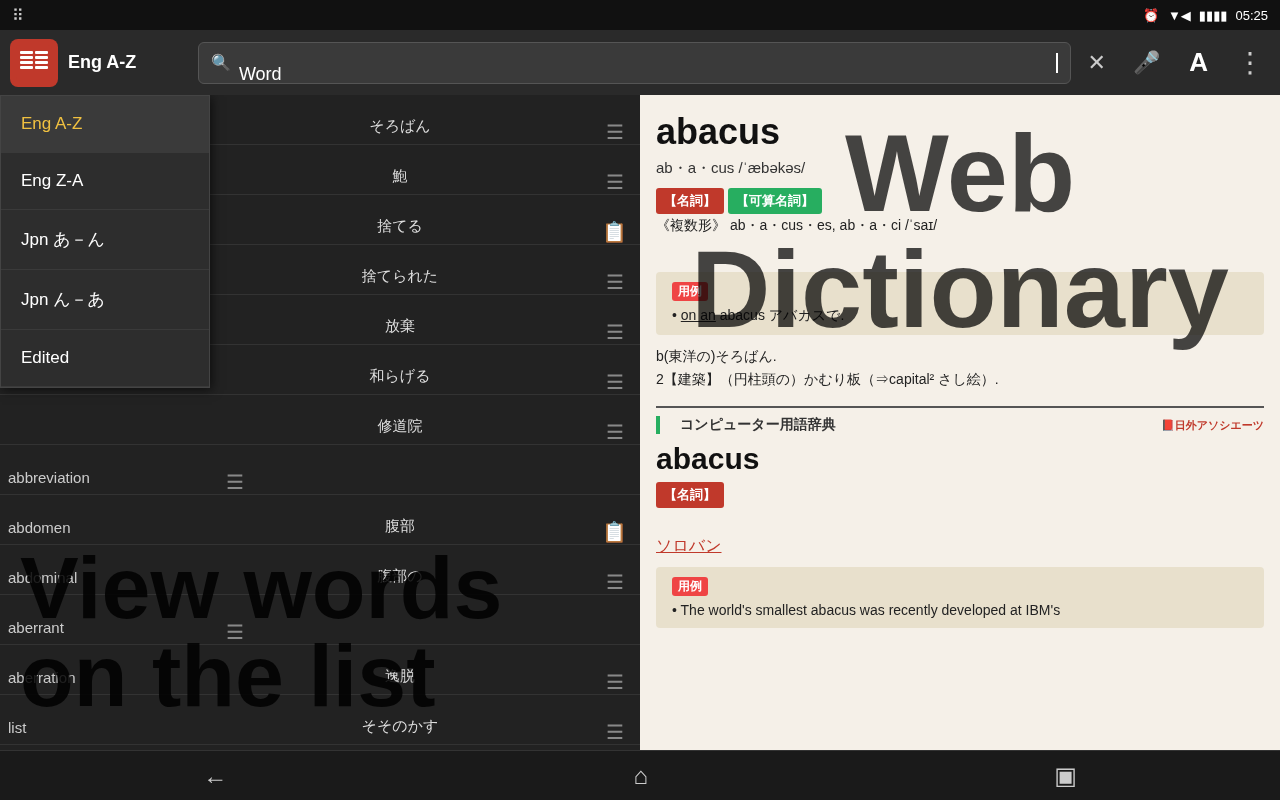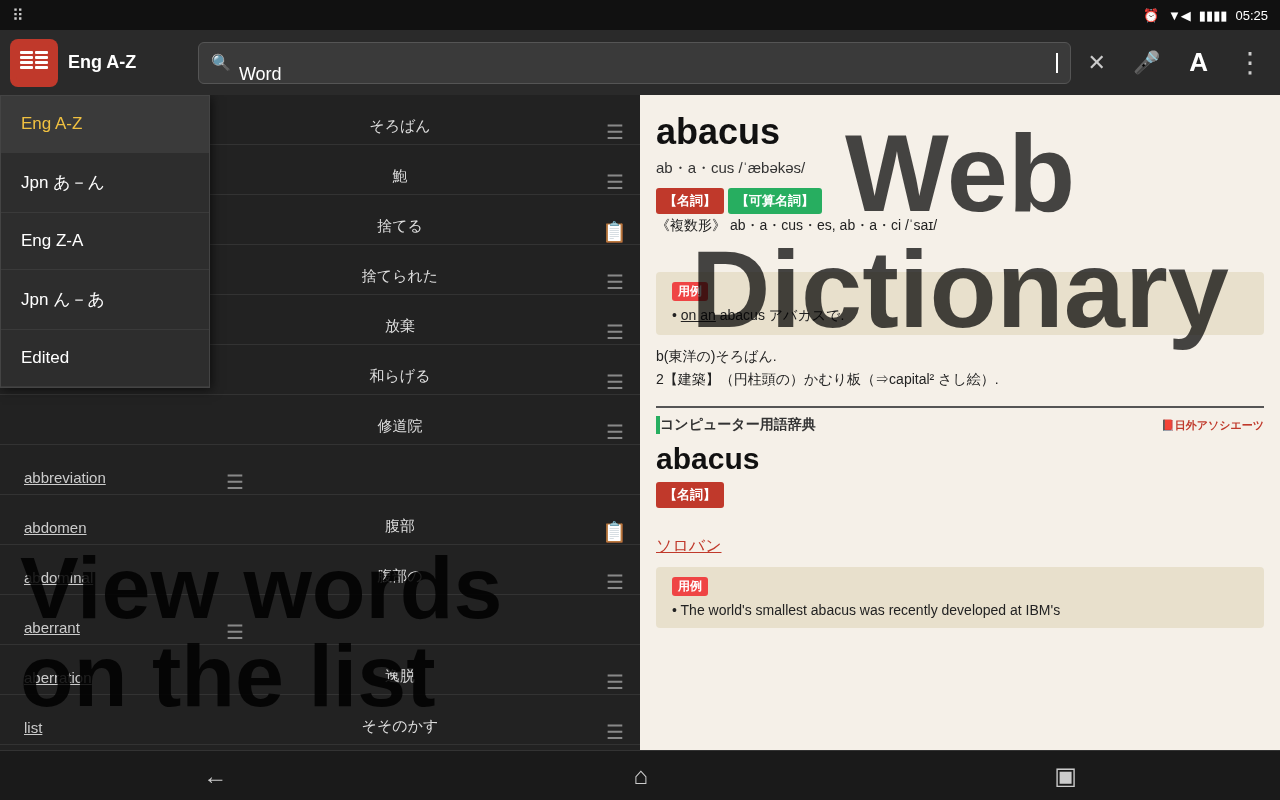--- a/index.html
+++ b/index.html
@@ -161,25 +161,24 @@
       overflow-y: auto;
     }
     .word-row {
       display: flex;
       align-items: flex-end;
       border-bottom: 1px solid #333;
       min-height: 50px;
     }
     .word-col-en {
       width: 210px;
-      padding: 8px 24px;
+      padding: 8px 8px;
       color: #ccc;
       font-size: 15px;
       flex-shrink: 0;
-      text-decoration: underline;
     }
     .word-col-jp {
       flex: 1;
       padding: 8px 16px;
       color: #ddd;
       font-size: 15px;
       text-align: center;
     }
     .word-col-icon {
       width: 50px;
@@ -257,21 +256,21 @@
       display: flex;
       align-items: center;
       justify-content: space-between;
       margin-bottom: 6px;
     }
     .dict-section-title {
       font-size: 14px;
       color: #333;
       font-weight: bold;
       border-left: 4px solid #27ae60;
-      padding-left: 0;
+      padding-left: 20px;
     }
     .dict-section-logo {
       font-size: 11px;
       color: #c0392b;
       font-weight: bold;
     }
     .underline {
       text-decoration: underline;
     }
 
@@ -362,22 +361,22 @@
     <span class="top-icon" style="font-size:28px;">⋮</span>
   </div>
 </div>
 
 <div class="main-content">
 
   <div class="word-list-panel">
 
     <div class="dropdown-menu">
       <div class="dropdown-item active">Eng A-Z</div>
+      <div class="dropdown-item">Eng Z-A</div>
       <div class="dropdown-item">Jpn あ－ん</div>
-      <div class="dropdown-item">Eng Z-A</div>
       <div class="dropdown-item">Jpn ん－あ</div>
       <div class="dropdown-item">Edited</div>
     </div>
 
     <div class="triangle-indicator">◀</div>
 
     <div class="word-table">
       <div class="word-row">
         <div class="word-col-en"></div>
         <div class="word-col-jp">そろばん</div>

